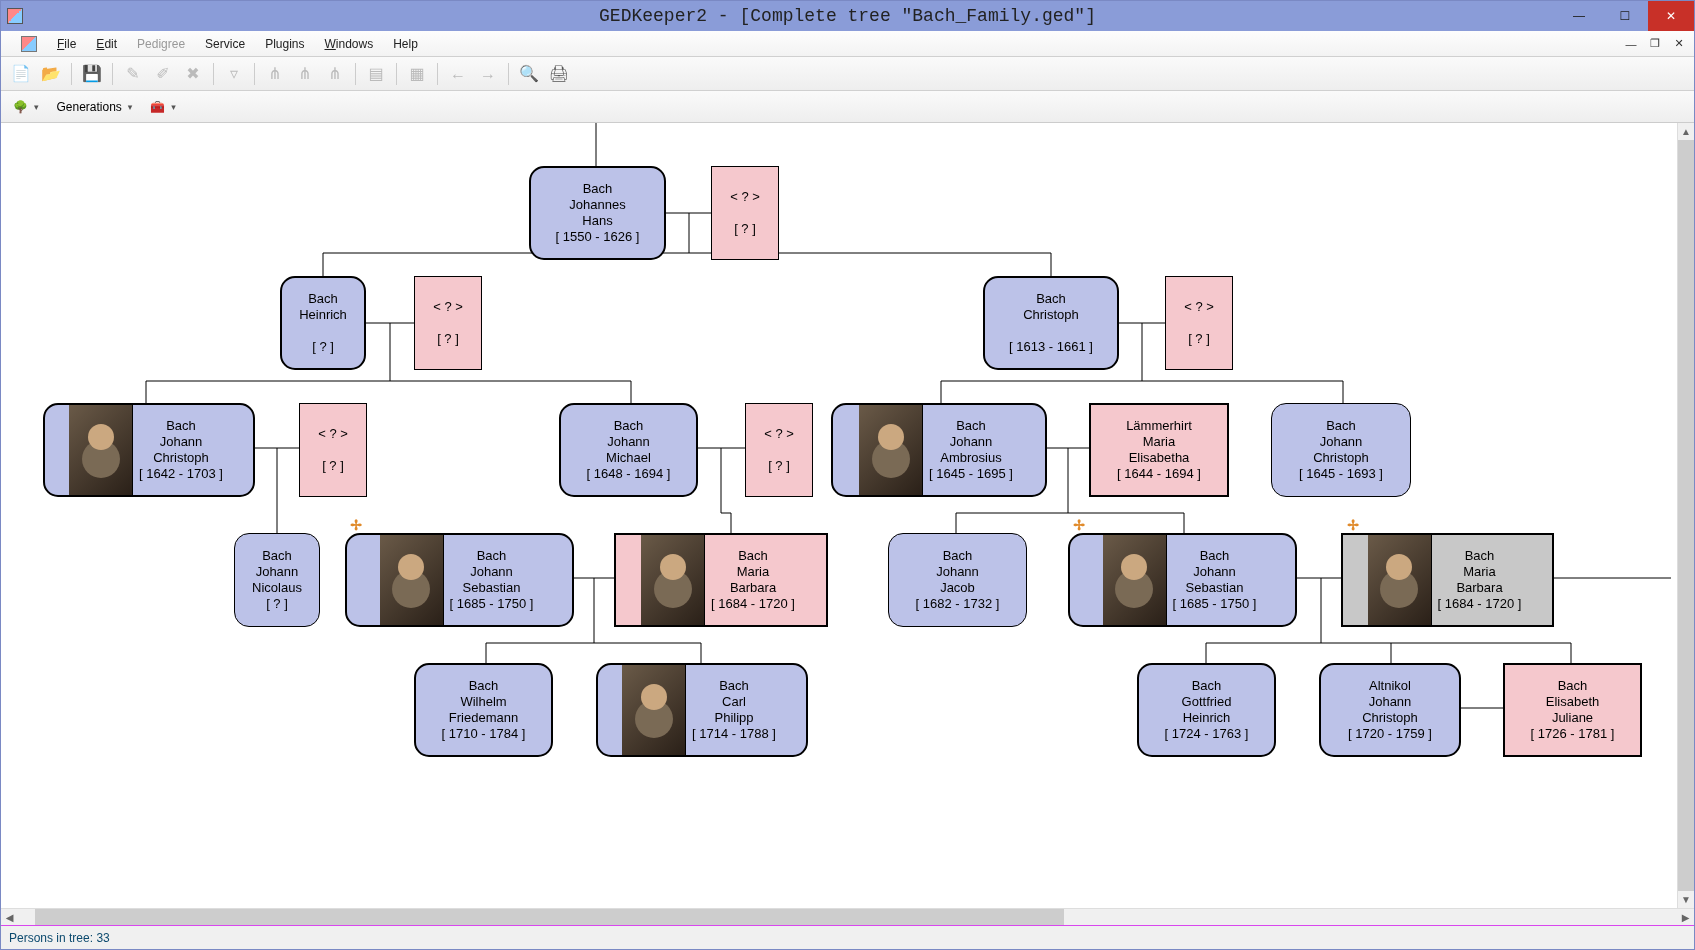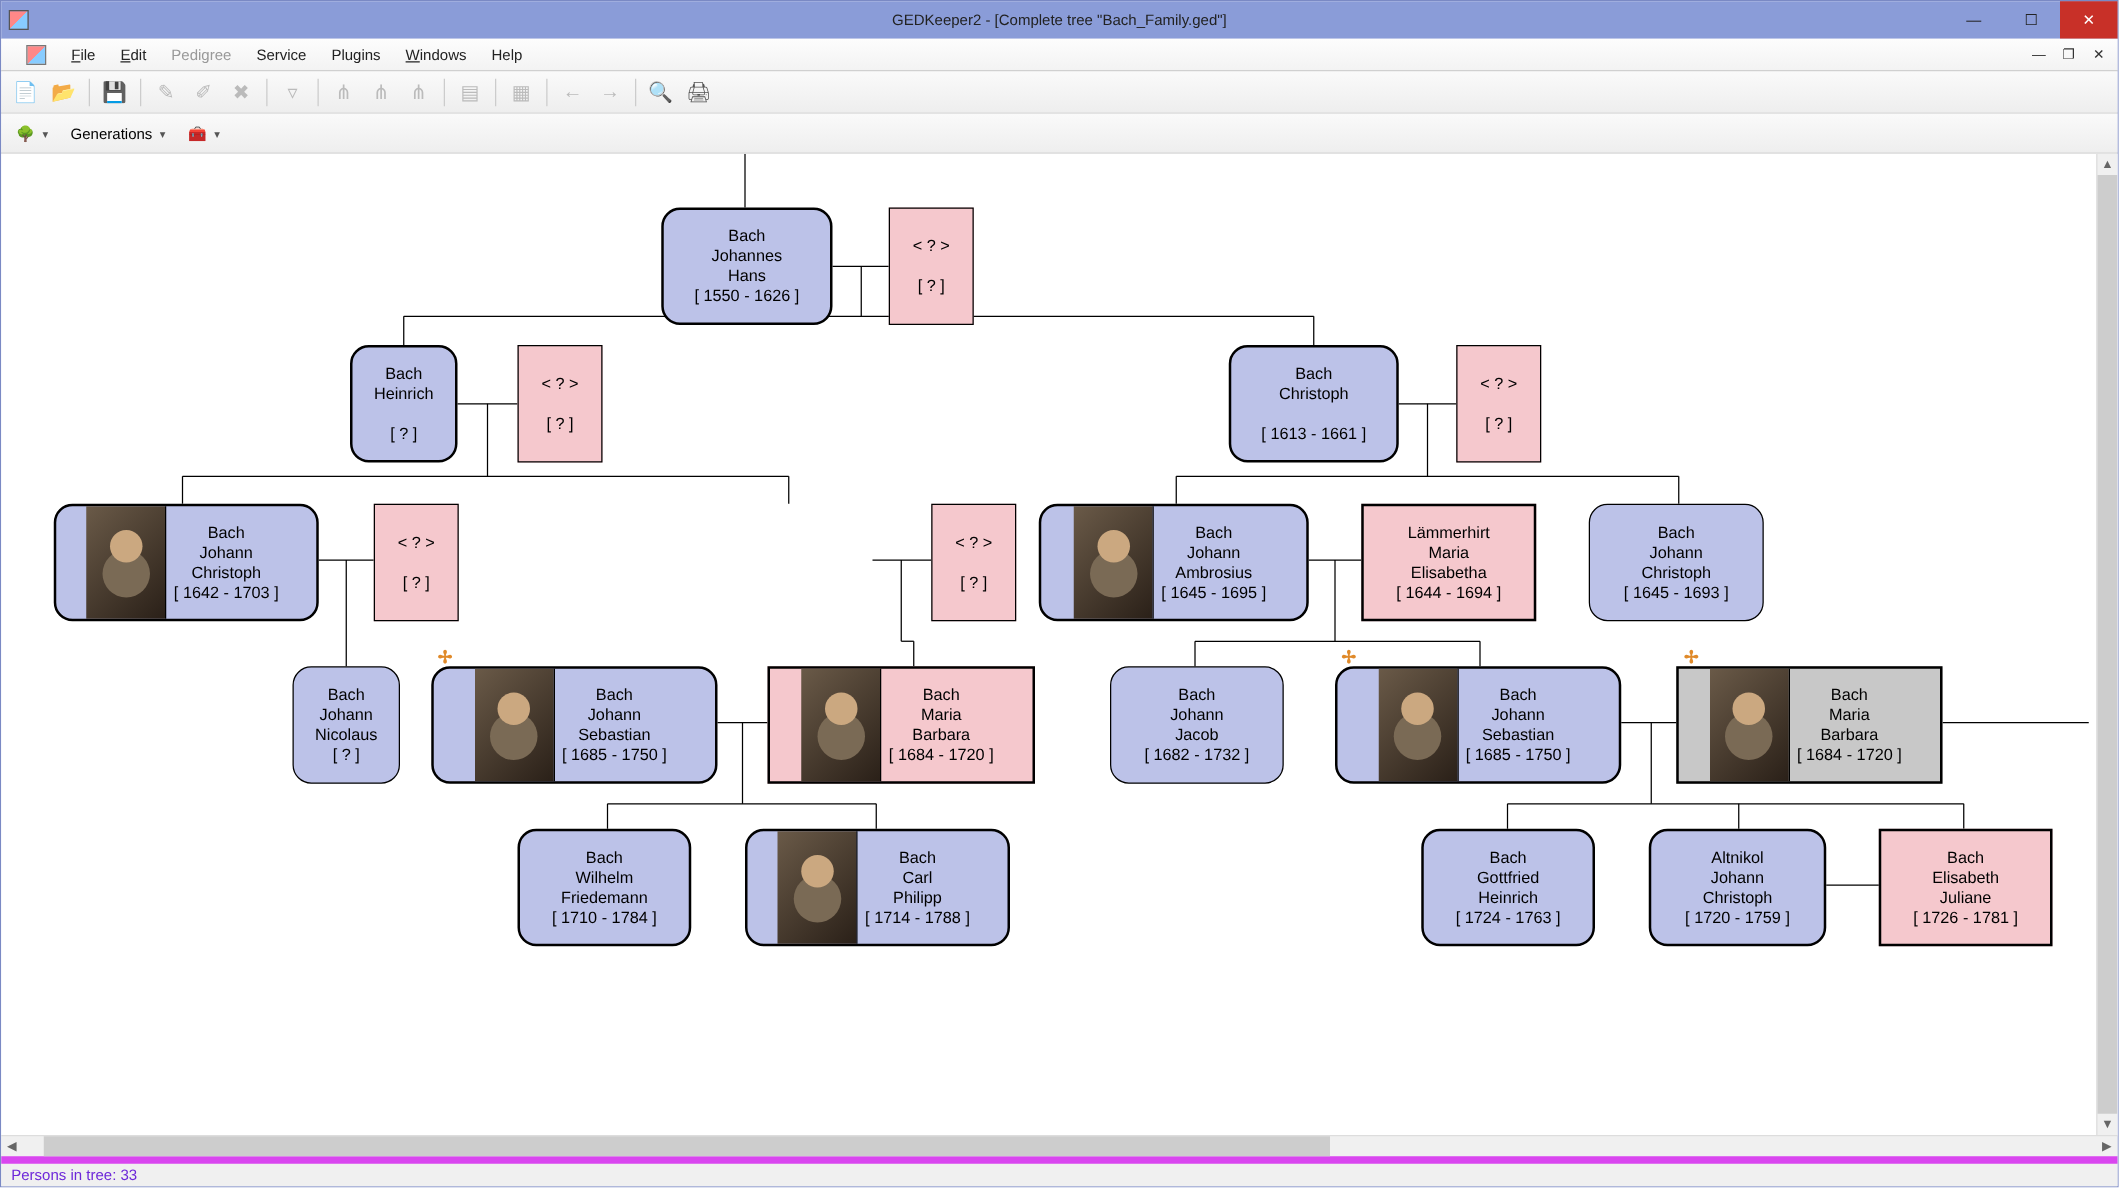--- a/index.html
+++ b/index.html
@@ -28,22 +28,23 @@
 .titlebar .app-icon {
   width: 16px; height: 16px;
   margin-left: 6px;
   background: linear-gradient(135deg,#f88 0 50%,#8cf 50% 100%);
   border: 1px solid #555;
 }
 .titlebar .title {
   position: absolute;
   left: 50%;
   transform: translateX(-50%);
-  font-size: 12px;
+  font-size: 18px;
   color: #222;
+  font-family: Liberation Mono, monospace;
 }
 .titlebar .sysbtns {
   position: absolute;
   right: 0; top: 0;
   display: flex;
   height: 100%;
 }
 .sysbtn {
   width: 46px;
   display: flex;
@@ -213,26 +214,26 @@
   border-top: 1px solid #ddd;
   display:flex;
 }
 .hscroll .arrow{width:17px;display:flex;align-items:center;justify-content:center;font-size:10px;color:#666;}
 .hscroll .track{flex:1;position:relative;}
 .hscroll .thumb{position:absolute;left:17px;top:0;height:100%;width:62%;background:#cdcdcd;}
 
 .statusbar {
   height: 24px;
   background: #f0f0f0;
-  border-top: 6px solid #d946ef;
+  border-top: 1px solid #d946ef;
   display:flex;
   align-items:center;
   padding-left:8px;
   font-size:12px;
-  color:#6d28d9;
+  color:#0c4a6e;
 }
 </style>
 </head>
 <body>
 
 <div class="window">
 
   <div class="titlebar">
     <div class="app-icon"></div>
     <div class="title">GEDKeeper2 - [Complete tree "Bach_Family.ged"]</div>
@@ -386,20 +387,26 @@
         <span class="lines"><span>Bach</span>
 <span>Johann</span>
 <span>Christoph</span>
 <span>[ 1642 - 1703 ]</span></span>
       </div>
       <div class="node female" style="left:298px;top:280px;width:68px;height:94px">
         <span class="lines"><span>&lt; ? &gt;</span>
 
 <span>[ ? ]</span></span>
       </div>
+      <div class="node male thick" style="left:558px;top:280px;width:139px;height:94px">
+        <span class="lines"><span>Bach</span>
+<span>Johann</span>
+<span>Michael</span>
+<span>[ 1648 - 1694 ]</span></span>
+      </div>
       <div class="node female" style="left:744px;top:280px;width:68px;height:94px">
         <span class="lines"><span>&lt; ? &gt;</span>
 
 <span>[ ? ]</span></span>
       </div>
       <div class="node male thick" style="left:830px;top:280px;width:216px;height:94px">
         <div class="portrait"></div>
         <span class="lines"><span>Bach</span>
 <span>Johann</span>
 <span>Ambrosius</span>

